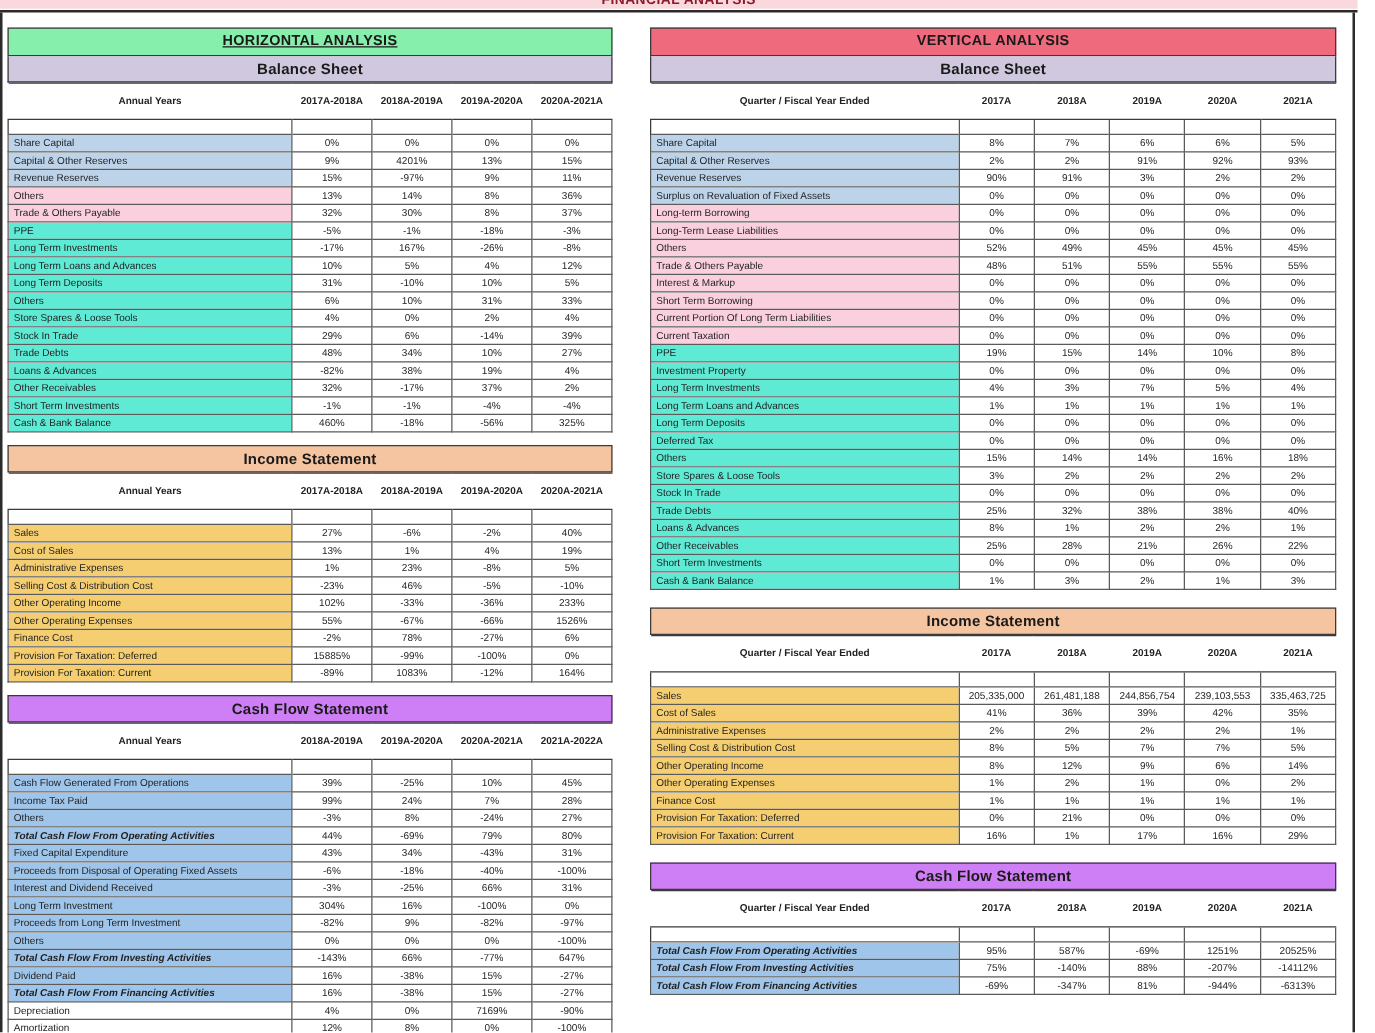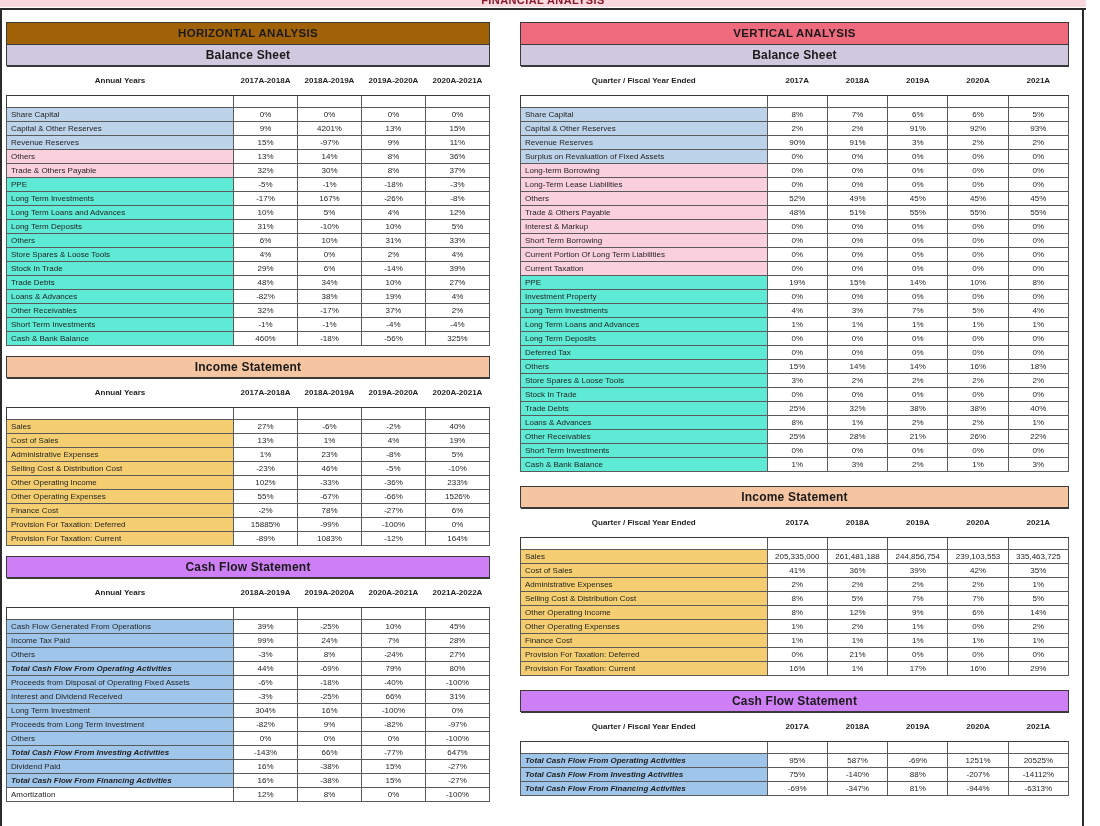--- a/index.html
+++ b/index.html
@@ -79,21 +79,21 @@
 <body>
 
 <div id="page">
 
   <div class="top-title">FINANCIAL ANALYSIS</div>
   <div class="top-rule"></div>
   <div class="outer-frame"></div>
 
   <div class="col col-left">
 
-    <div class="banner banner-main" style="background:#a16207;">HORIZONTAL ANALYSIS</div>
+    <div class="banner banner-main" style="background:#86efac;text-decoration:underline;">HORIZONTAL ANALYSIS</div>
 
     <div class="banner banner-sub" style="background:#cfc8de;border-top:none;">Balance Sheet</div>
 
     <table class="fin">
       <colgroup>
           <col style="width:47%">
           <col style="width:13.25%">
           <col style="width:13.25%">
           <col style="width:13.25%">
           <col style="width:13.25%">
@@ -377,20 +377,27 @@
             <td class="num">27%</td>
           </tr>
           <tr>
             <td class="lbl t-cfblue ital">Total Cash Flow From Operating Activities</td>
             <td class="num">44%</td>
             <td class="num">-69%</td>
             <td class="num">79%</td>
             <td class="num">80%</td>
           </tr>
           <tr>
+            <td class="lbl t-cfblue">Fixed Capital Expenditure</td>
+            <td class="num">43%</td>
+            <td class="num">34%</td>
+            <td class="num">-43%</td>
+            <td class="num">31%</td>
+          </tr>
+          <tr>
             <td class="lbl t-cfblue">Proceeds from Disposal of Operating Fixed Assets</td>
             <td class="num">-6%</td>
             <td class="num">-18%</td>
             <td class="num">-40%</td>
             <td class="num">-100%</td>
           </tr>
           <tr>
             <td class="lbl t-cfblue">Interest and Dividend Received</td>
             <td class="num">-3%</td>
             <td class="num">-25%</td>
@@ -431,20 +438,27 @@
             <td class="num">-38%</td>
             <td class="num">15%</td>
             <td class="num">-27%</td>
           </tr>
           <tr>
             <td class="lbl t-cfblue ital">Total Cash Flow From Financing Activities</td>
             <td class="num">16%</td>
             <td class="num">-38%</td>
             <td class="num">15%</td>
             <td class="num">-27%</td>
+          </tr>
+          <tr>
+            <td class="lbl ">Depreciation</td>
+            <td class="num">4%</td>
+            <td class="num">0%</td>
+            <td class="num">7169%</td>
+            <td class="num">-90%</td>
           </tr>
           <tr>
             <td class="lbl ">Amortization</td>
             <td class="num">12%</td>
             <td class="num">8%</td>
             <td class="num">0%</td>
             <td class="num">-100%</td>
           </tr>
         </tbody>
     </table>

